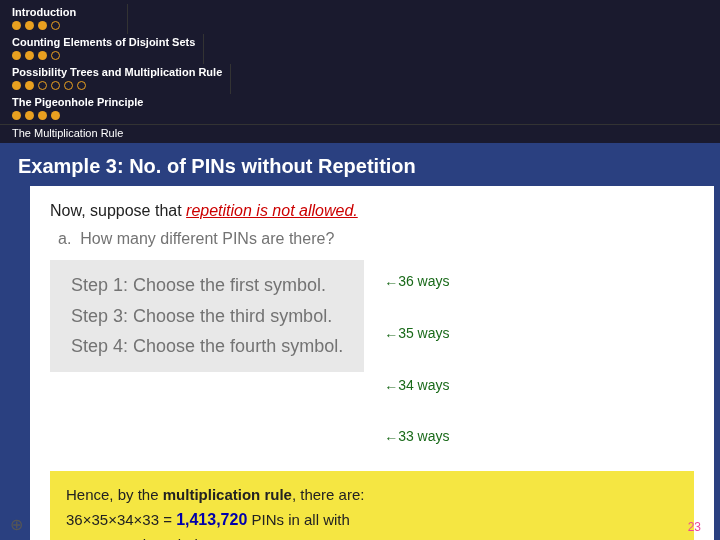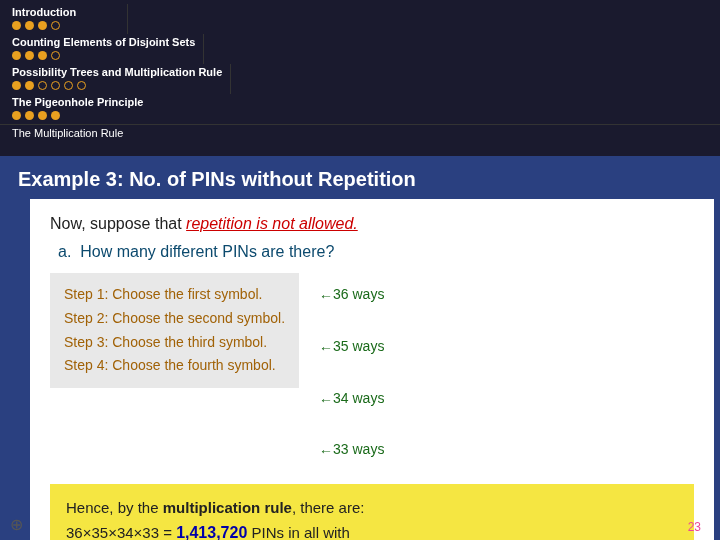--- a/index.html
+++ b/index.html
@@ -50,21 +50,21 @@
       display: inline-block;
     }
     .dot-filled { background: #e8a020; }
     .dot-empty { background: transparent; border: 1.5px solid #e8a020; }
 
     
     .subtitle-bar {
       background: #1a1a2e;
       color: #fff;
       font-size: 11px;
-      padding: 2px 8px 17px 12px;
+      padding: 2px 8px 4px 12px;
       border-top: 1px solid #333;
     }
 
     
     .main-content {
       background: #2a4080;
       padding: 12px 18px 10px 18px;
       width: 100%;
     }
     .slide-title {
@@ -88,38 +88,38 @@
       margin-bottom: 10px;
     }
     .intro-text span.highlight {
       color: #c00;
       text-decoration: underline;
       font-style: italic;
     }
 
     .question-text {
       font-size: 16px;
-      color: #0c4a6e;
+      color: #737373;
       margin-bottom: 12px;
       padding-left: 8px;
     }
 
     
     .steps-area {
       display: flex;
       flex-direction: row;
       gap: 16px;
       margin-bottom: 12px;
       align-items: flex-start;
     }
     .steps-box {
       background: #e8e8e8;
-      padding: 10px 14px;
-      font-size: 14px;
-      color: #a16207;
+      padding: 10px 21px;
+      font-size: 18px;
+      color: #737373;
       line-height: 1.7;
     }
     .ways-box {
       display: flex;
       flex-direction: column;
       justify-content: flex-start;
       padding: 10px 4px;
       font-size: 14px;
       color: #1a6a1a;
       line-height: 1.7;
@@ -223,21 +223,20 @@
       <span>Now, suppose that </span><span class="highlight">repetition is not allowed.</span>
     </div>
 
     <div class="question-text">
       <span>a.</span>&nbsp;&nbsp;<span>How many different PINs are there?</span>
     </div>
 
     <div class="steps-area">
       <div class="steps-box">
         <div>Step 1: Choose the first symbol.</div>
-        <div>Step 2: Choose the second symbol.</div>
         <div>Step 3: Choose the third symbol.</div>
         <div>Step 4: Choose the fourth symbol.</div>
       </div>
       <div class="ways-box">
         <div class="way-item">
           <span>←36 ways</span>
         </div>
         <div class="way-item">
           <span>←35 ways</span>
         </div>

